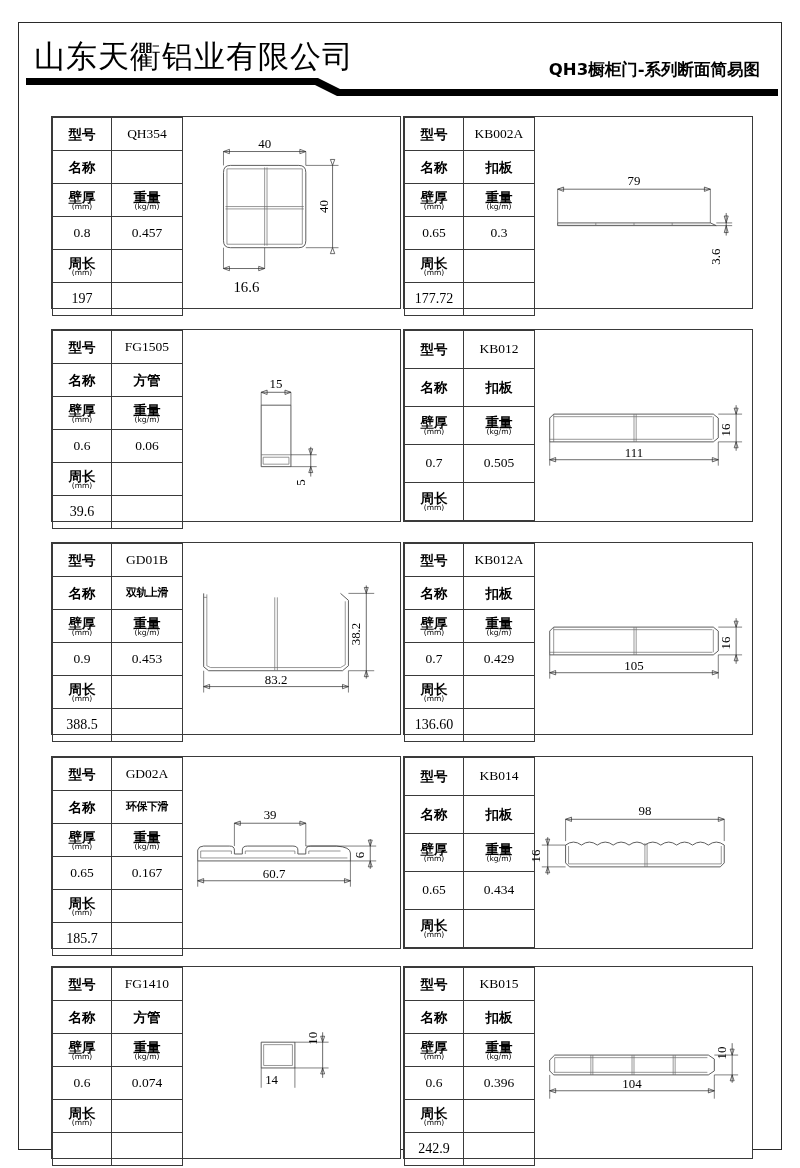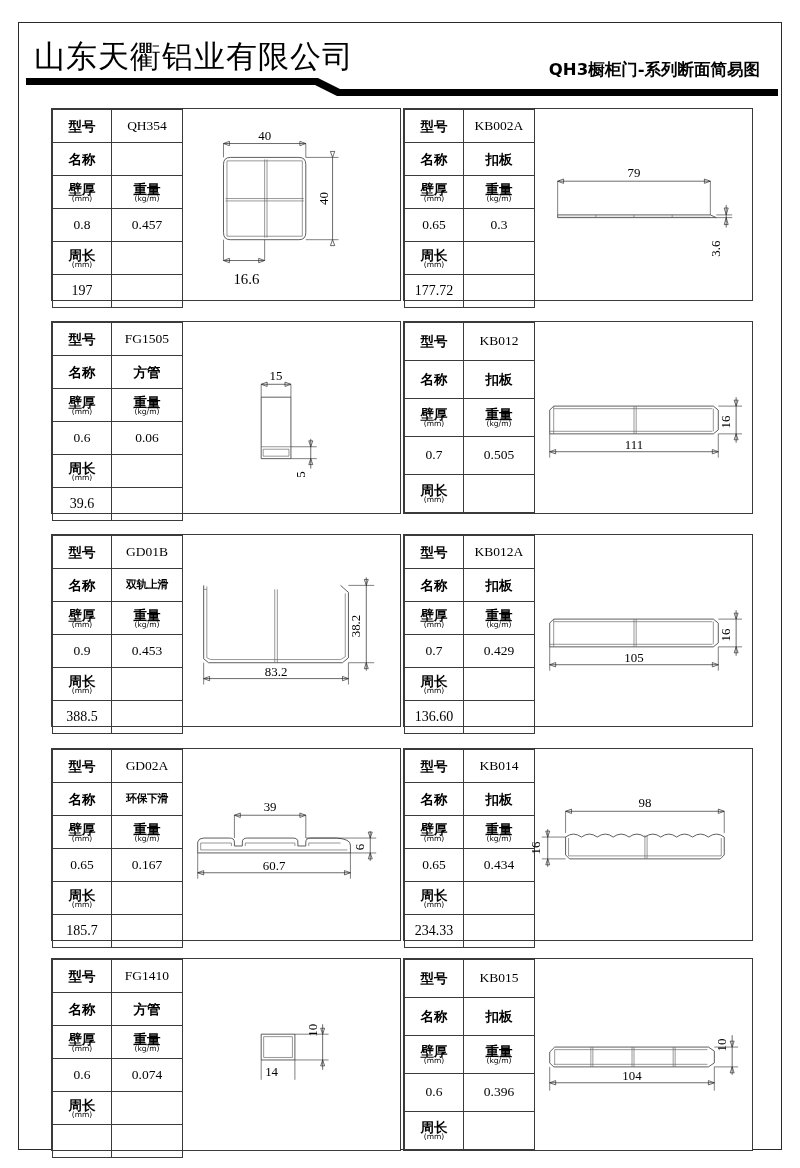--- a/index.html
+++ b/index.html
@@ -62,21 +62,21 @@
     left: 18px;
     top: 76px;
     width: 764px;
     height: 24px;
   }
 
   
   #panels {
     position: absolute;
     left: 18px;
-    top: 100px;
+    top: 108px;
     width: 764px;
     height: 1046px;
   }
   .panel {
     position: absolute;
     width: 350px;
     height: 193px;
     border: 1px solid #3a3a3a;
     box-sizing: border-box;
     background: #fff;
@@ -569,24 +569,20 @@
           <td class="cn-label">重量<span class="unit">(kg/m)</span></td>
         </tr>
         <tr>
           <td class="num">0.65</td>
           <td class="num">0.434</td>
         </tr>
         <tr>
           <td class="cn-label">周长<span class="unit">(mm)</span></td>
           <td></td>
         </tr>
-        <tr>
-          <td class="num small">234.33</td>
-          <td></td>
-        </tr>
       </tbody>
     </table>
     <div class="drawing">
         <svg viewBox="0 0 238 191" preserveAspectRatio="xMidYMid meet">
           <path class="prof" d="M 50 88 V 106 L 54 110 H 206 L 210 106 V 88"></path>
           <path class="prof" d="M 50 88 Q 58 82 66 88 Q 74 82 82 88 Q 90 82 98 88 Q 106 82 114 88 Q 122 82 130 88 Q 138 82 146 88 Q 154 82 162 88 Q 170 82 178 88 Q 186 82 194 88 Q 202 82 210 88"></path>
           <line class="prof-thin" x1="53" y1="89" x2="53" y2="107"></line>
           <line class="prof-thin" x1="207" y1="89" x2="207" y2="107"></line>
           <line class="prof-thin" x1="53" y1="107" x2="207" y2="107"></line>
           <line class="prof-thin" x1="130" y1="86" x2="130" y2="110"></line>
@@ -665,20 +661,24 @@
         <tr>
           <td class="cn-label">壁厚<span class="unit">(mm)</span></td>
           <td class="cn-label">重量<span class="unit">(kg/m)</span></td>
         </tr>
         <tr>
           <td class="num">0.6</td>
           <td class="num">0.396</td>
         </tr>
         <tr>
           <td class="cn-label">周长<span class="unit">(mm)</span></td>
+          <td></td>
+        </tr>
+        <tr>
+          <td class="num small">242.9</td>
           <td></td>
         </tr>
       </tbody>
     </table>
     <div class="drawing">
         <svg viewBox="0 0 238 191" preserveAspectRatio="xMidYMid meet">
           <path class="prof" d="M 39 88 H 194 L 200 92 V 104 L 194 108
            H 38 L 34 104 V 93 Z"></path>
           <line class="prof-thin" x1="39" y1="90.6" x2="193" y2="90.6"></line>
           <line class="prof-thin" x1="38" y1="105.4" x2="193" y2="105.4"></line>

